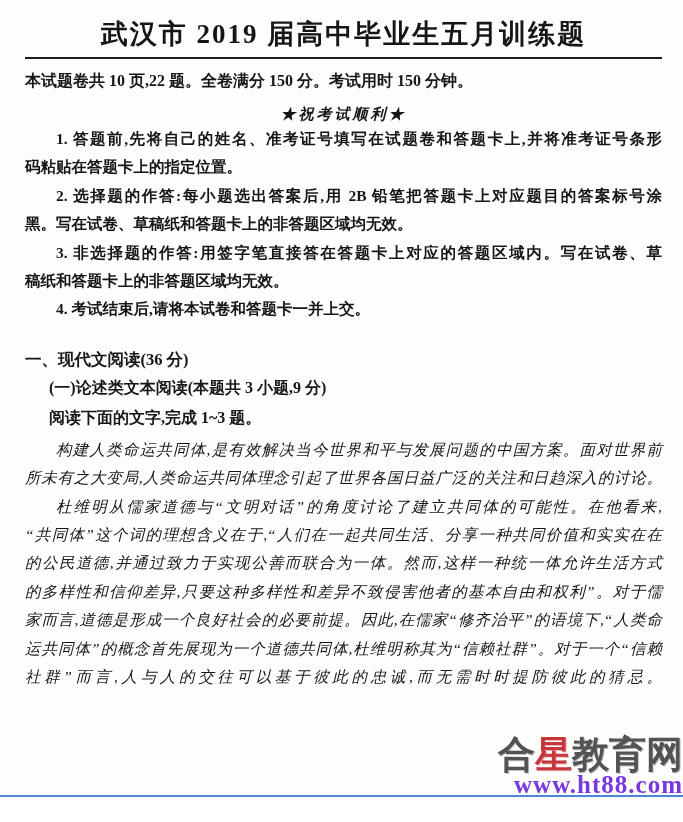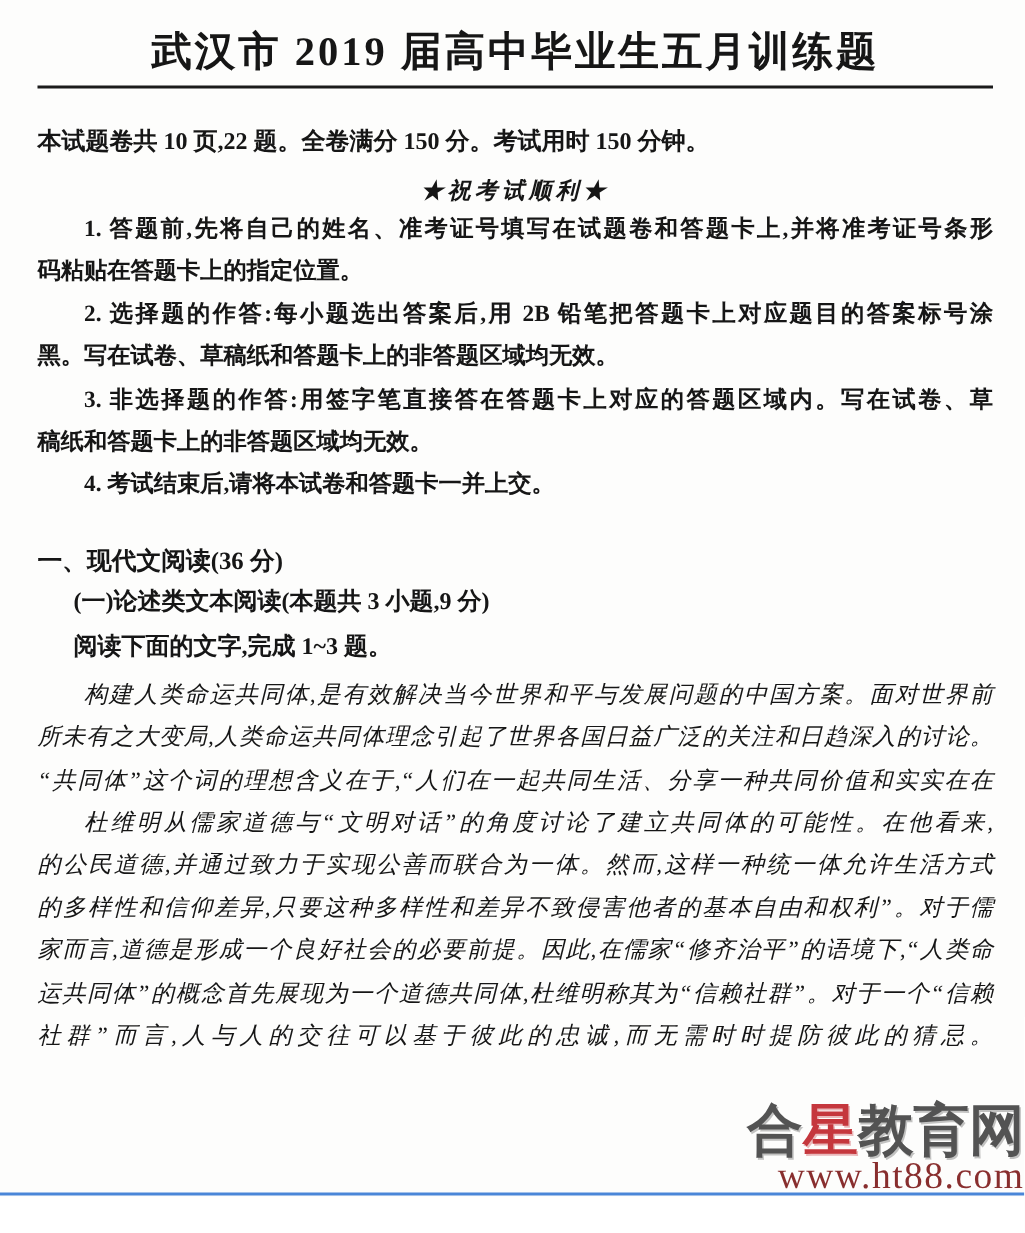--- a/index.html
+++ b/index.html
@@ -42,21 +42,21 @@
     text-align: right;
     line-height: 20px;
     padding-right: 2px;
   }
   .rule {
     margin-top: 3px;
     border-top: 2.5px solid #1b1b1b;
     height: 0;
   }
   .info-line {
-    margin-top: 25px;
+    margin-top: 11px;
     font-size: 16px;
     font-weight: bold;
     line-height: 22px;
   }
   .wish-line {
     margin-top: 11px;
     font-size: 15px;
     font-weight: bold;
     font-style: italic;
     text-align: center;
@@ -111,23 +111,23 @@
     font-size: 37px;
     font-weight: bold;
     line-height: 36px;
     color: #454545;
     letter-spacing: 0px;
     text-shadow: 1px 1px 0 rgba(70,70,70,0.35);
   }
   .wm-name .red { color: #c1272d; text-shadow: 1px 1px 0 rgba(193,39,45,0.35); }
   .wm-url {
     font-size: 25px;
-    font-weight: normal;
+    font-weight: bold;
     line-height: 23px;
-    color: #7f1d1d;
+    color: #6d28d9;
     letter-spacing: 1px;
     text-align: right;
   }
   .bottom-line {
     position: absolute;
     left: 0;
     bottom: 1px;
     width: 100%;
     height: 2px;
   }
@@ -154,22 +154,22 @@
         <div class="nline indent">4. 考试结束后,请将本试卷和答题卡一并上交。</div>
       </div>
 
     <div class="sec-heading">一、现代文阅读(36 分)</div>
     <div class="subsec-heading">(一)论述类文本阅读(本题共 3 小题,9 分)</div>
     <div class="subsec-heading">阅读下面的文字,完成 1~3 题。</div>
 
     <div class="passage">
         <div class="pline indent full">构建人类命运共同体,是有效解决当今世界和平与发展问题的中国方案。面对世界前</div>
         <div class="pline full">所未有之大变局,人类命运共同体理念引起了世界各国日益广泛的关注和日趋深入的讨论。</div>
+        <div class="pline indent full">杜维明从儒家道德与“文明对话”的角度讨论了建立共同体的可能性。在他看来,</div>
         <div class="pline full">“共同体”这个词的理想含义在于,“人们在一起共同生活、分享一种共同价值和实实在在</div>
-        <div class="pline indent full">杜维明从儒家道德与“文明对话”的角度讨论了建立共同体的可能性。在他看来,</div>
         <div class="pline full">的公民道德,并通过致力于实现公善而联合为一体。然而,这样一种统一体允许生活方式</div>
         <div class="pline full">的多样性和信仰差异,只要这种多样性和差异不致侵害他者的基本自由和权利”。对于儒</div>
         <div class="pline full">家而言,道德是形成一个良好社会的必要前提。因此,在儒家“修齐治平”的语境下,“人类命</div>
         <div class="pline full">运共同体”的概念首先展现为一个道德共同体,杜维明称其为“信赖社群”。对于一个“信赖</div>
         <div class="pline full">社群”而言,人与人的交往可以基于彼此的忠诚,而无需时时提防彼此的猜忌。</div>
       </div>
   </div>
 
   <div class="watermark">
     <div class="wm-name"><span class="wm-ch">合</span><span class="wm-ch red">星</span><span class="wm-ch">教</span><span class="wm-ch">育</span><span class="wm-ch">网</span></div>

